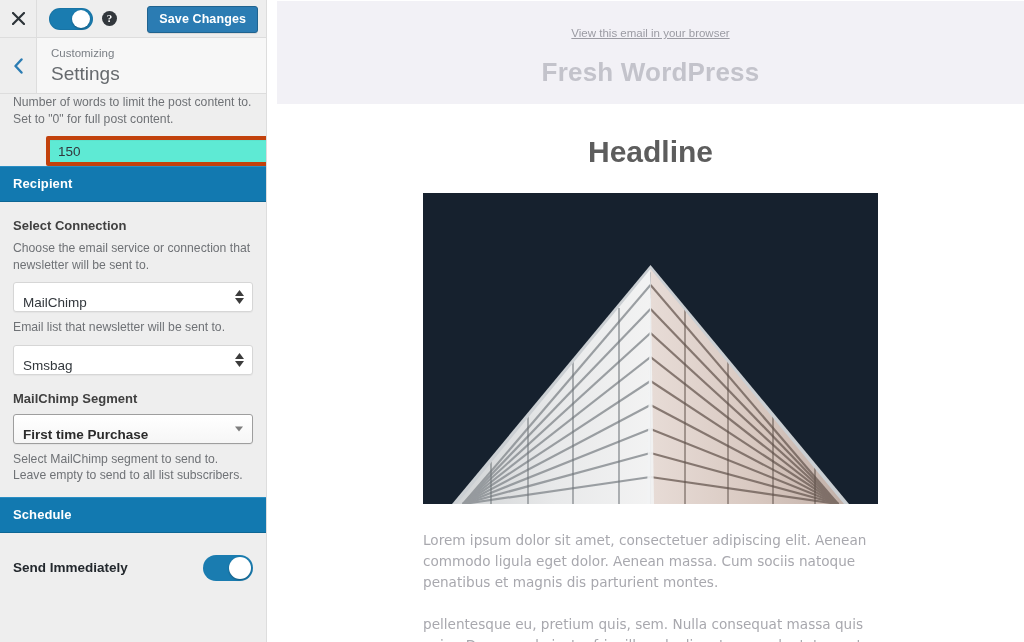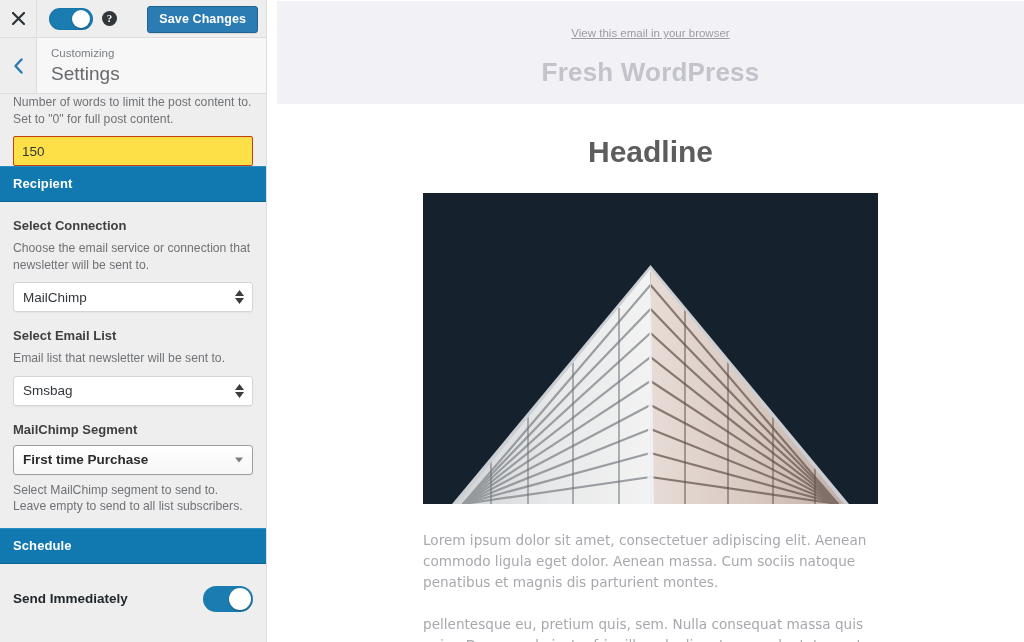--- a/index.html
+++ b/index.html
@@ -108,29 +108,30 @@
     font-size: 12.2px; color: #6f7276; line-height: 16.5px;
     padding-top: 7px;
   }
   .field-desc-top {
     font-size: 12.2px; color: #6f7276; line-height: 16.5px;
     padding: 0 13px;
   }
   .txt-input {
     display: block; width: 100%;
     height: 30px;
-    border: 1px solid #c2410c;
-    background: #fde047;
+    border: 4px solid #c2410c;
+    background: #5eead4;
     color: #32373c;
     font-size: 13.5px;
     padding: 0 8px;
     border-radius: 2px;
     margin-top: 9px;
     font-family: "Liberation Sans", sans-serif;
     box-shadow: 0 1px 1px rgba(0,0,0,.035) inset;
+    margin-left: 33px;
   }
   .section-head {
     background: #1279b0;
     color: #ffffff;
     font-size: 13px; font-weight: bold;
     padding: 9px 13px 10px;
     border-top: 1px solid #2a8ec4;
     border-bottom: 1px solid #0d6694;
     letter-spacing: .1px;
   }
@@ -138,22 +139,22 @@
     font-size: 13px; font-weight: bold; color: #404040;
     padding-top: 16px;
   }
   .select-box {
     position: relative;
     margin-top: 9px;
     height: 30px;
     border: 1px solid #d6d6d6;
     background: #ffffff;
     border-radius: 3px;
-    display: flex; align-items: center;
-    padding: 0 9px;
+    display: flex; align-items: flex-start;
+    padding: 12px 9px;
     font-size: 13.5px; color: #32373c;
     cursor: pointer;
     box-shadow: 0 1px 1px rgba(0,0,0,.04);
   }
   .select-box .spin {
     position: absolute; right: 8px; top: 50%;
     transform: translateY(-50%);
     display: flex; flex-direction: column; gap: 2px;
   }
   .select-box.segment {
@@ -299,21 +300,20 @@
                 <path d="M4.5 0 L9 6 L0 6 Z" fill="#3c3c3c"></path>
               </svg>
             <svg width="9" height="6" viewBox="0 0 9 6" aria-hidden="true">
                 <path d="M4.5 6 L0 0 L9 0 Z" fill="#3c3c3c"></path>
               </svg>
           </span>
         </div>
       </div>
 
       <div class="panel-pad">
-        <div class="field-label">Select Email List</div>
         <div class="desc">Email list that newsletter will be sent to.</div>
         <div class="select-box">
           <span>Smsbag</span>
           <span class="spin">
             <svg width="9" height="6" viewBox="0 0 9 6" aria-hidden="true">
                 <path d="M4.5 0 L9 6 L0 6 Z" fill="#3c3c3c"></path>
               </svg>
             <svg width="9" height="6" viewBox="0 0 9 6" aria-hidden="true">
                 <path d="M4.5 6 L0 0 L9 0 Z" fill="#3c3c3c"></path>
               </svg>

